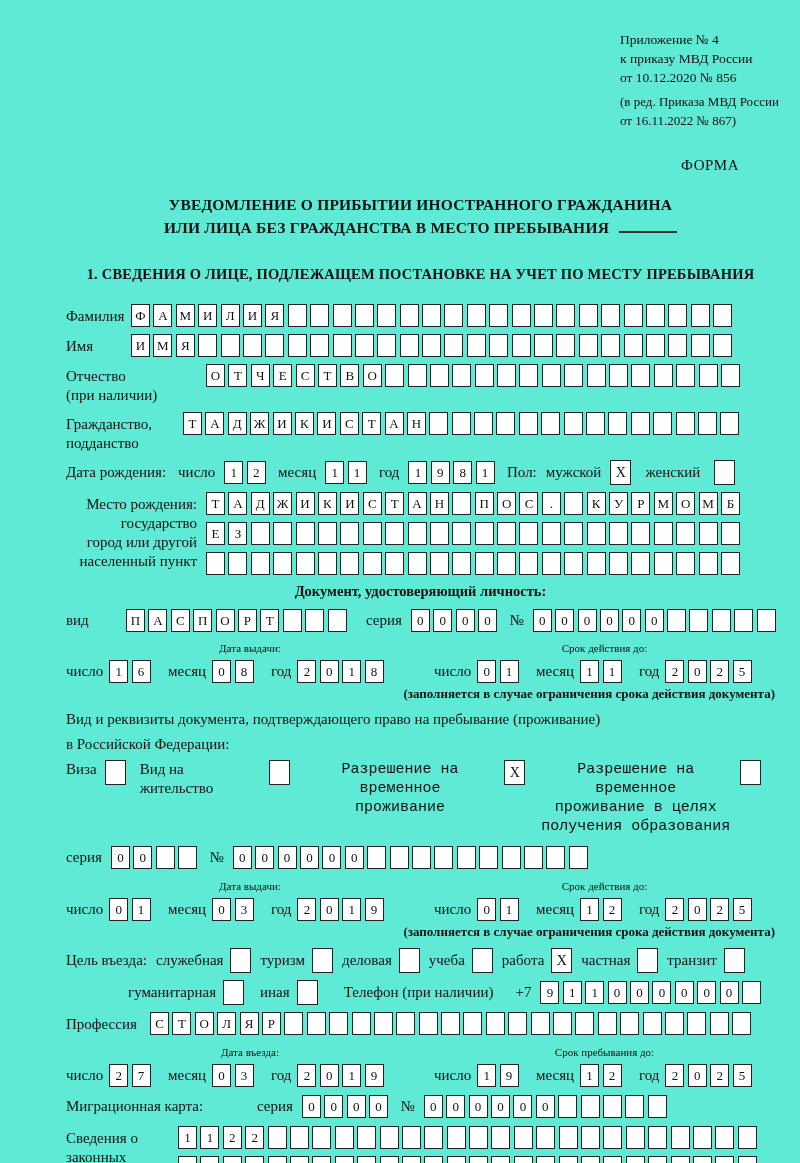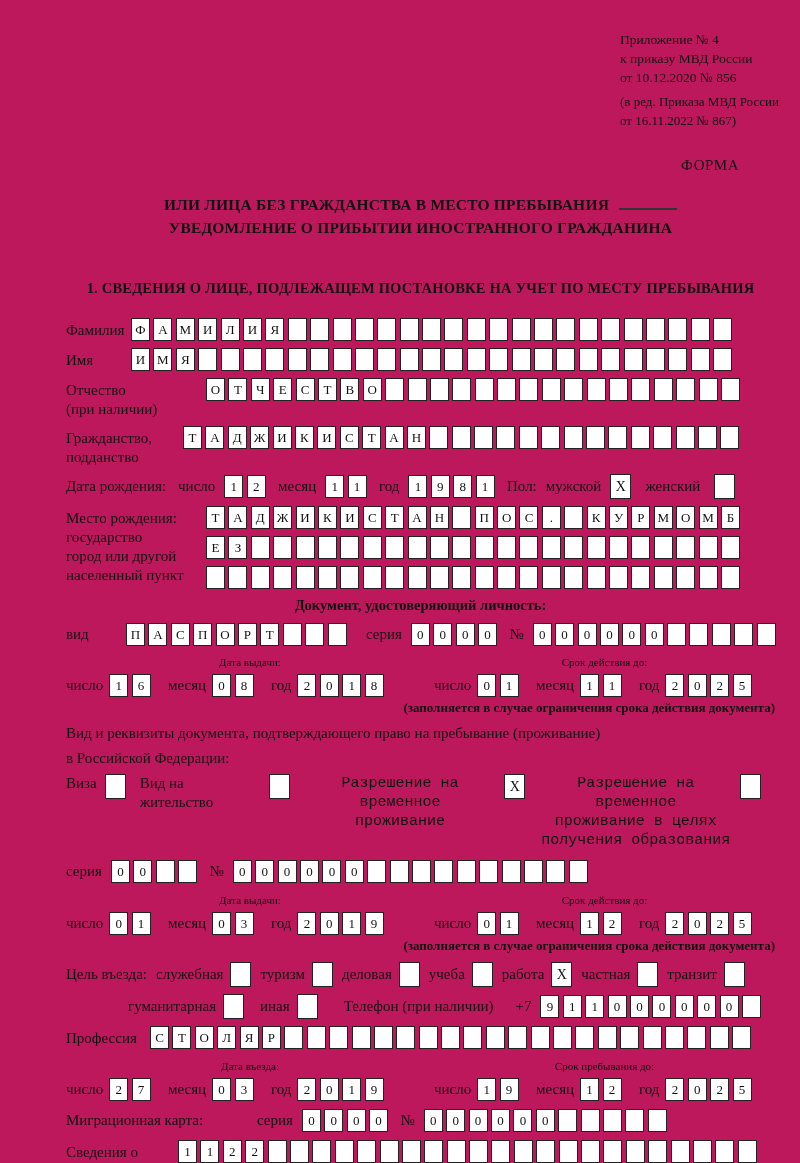--- a/index.html
+++ b/index.html
@@ -1,27 +1,27 @@
 <!DOCTYPE html>
 <html><head>
 <meta charset="utf-8">
 <style>
   html,body{margin:0;padding:0;background:#ffffff;}
   .page{
-    width:800px;height:1163px;background:#be185d;box-sizing:border-box;
+    width:800px;height:1163px;background:#5eead4;box-sizing:border-box;
     padding:30px 25px 0 66px;position:relative;overflow:hidden;
     font-family:"Liberation Serif","DejaVu Serif",serif;color:#111;
     font-size:15px;line-height:19px;
   }
   .annex{margin-left:554px;width:200px;font-size:13.5px;line-height:19px;}
   .annex .edition{margin-top:5px;font-size:13px;}
   .form-label{text-align:right;padding-right:36px;font-weight:normal;font-size:15px;margin-top:26px;letter-spacing:.5px;}
   .title{text-align:center;font-weight:bold;font-size:15.5px;line-height:23px;margin-top:18px;letter-spacing:.2px;}
   .uline{display:inline-block;width:58px;border-bottom:2px solid #333;margin-left:10px;}
-  .sec-heading{font-weight:bold;font-size:14.5px;margin-top:40px;margin-bottom:20px;text-align:center;letter-spacing:.2px;}
+  .sec-heading{font-weight:bold;font-size:14.5px;margin-top:26px;margin-bottom:20px;text-align:center;letter-spacing:.2px;}
   .row{display:flex;align-items:flex-start;margin-bottom:7px;}
   .row.vc{align-items:center;}
   .lbl{flex:none;padding-top:3px;}
   .w56{width:56px;} .w108{width:108px;} .w131{width:131px;} .w51{width:51px;}
   .w75{width:75px;} .w103{width:103px;} .w182{width:182px;}
   .cells{display:flex;flex:none;}
   .cell{
     flex:none;display:inline-flex;align-items:center;justify-content:center;
     width:17px;height:21px;border:1.6px solid #222;margin-right:3.4px;
     font-size:13px;line-height:13px;background:#fff;
@@ -65,24 +65,24 @@
     <div>от 10.12.2020 № 856</div>
     <div class="edition">
       <div>(в ред. Приказа МВД России</div>
       <div>от 16.11.2022 № 867)</div>
     </div>
   </div>
 
   <div class="form-label">ФОРМА</div>
 
   <div class="title">
+    <div>УВЕДОМЛЕНИЕ О ПРИБЫТИИ ИНОСТРАННОГО ГРАЖДАНИНА</div>
     <div>
       <span>ИЛИ ЛИЦА БЕЗ ГРАЖДАНСТВА В МЕСТО ПРЕБЫВАНИЯ</span><span class="uline"></span>
     </div>
-    <div>УВЕДОМЛЕНИЕ О ПРИБЫТИИ ИНОСТРАННОГО ГРАЖДАНИНА</div>
   </div>
 
   <div class="sec-heading">1. СВЕДЕНИЯ О ЛИЦЕ, ПОДЛЕЖАЩЕМ ПОСТАНОВКЕ НА УЧЕТ ПО МЕСТУ ПРЕБЫВАНИЯ</div>
 
   <div class="row">
     <div class="lbl w56">Фамилия</div>
     <div class="cells sub">
         <span class="cell">Ф</span>
         <span class="cell">А</span>
         <span class="cell">М</span>
@@ -232,21 +232,21 @@
         <span class="cell">8</span>
         <span class="cell">1</span>
       </div>
     <span class="sub">Пол:</span>
     <span class="sub">мужской</span>
     <span class="cbox sub">X</span>
     <span class="sub" style="margin-left:14px;">женский</span>
     <span class="cbox sub" style="margin-left:14px;"></span>
   </div>
 
-  <div class="row" style="margin-top:6px;">
+  <div class="row" style="margin-top:6px;text-align:right;">
     <div class="lbl-col w131">
       <div>Место рождения:</div>
       <div>государство</div>
       <div>город или другой</div>
       <div>населенный пункт</div>
     </div>
     <div class="stack sub">
       <div class="cells">
           <span class="cell">Т</span>
           <span class="cell">А</span>

